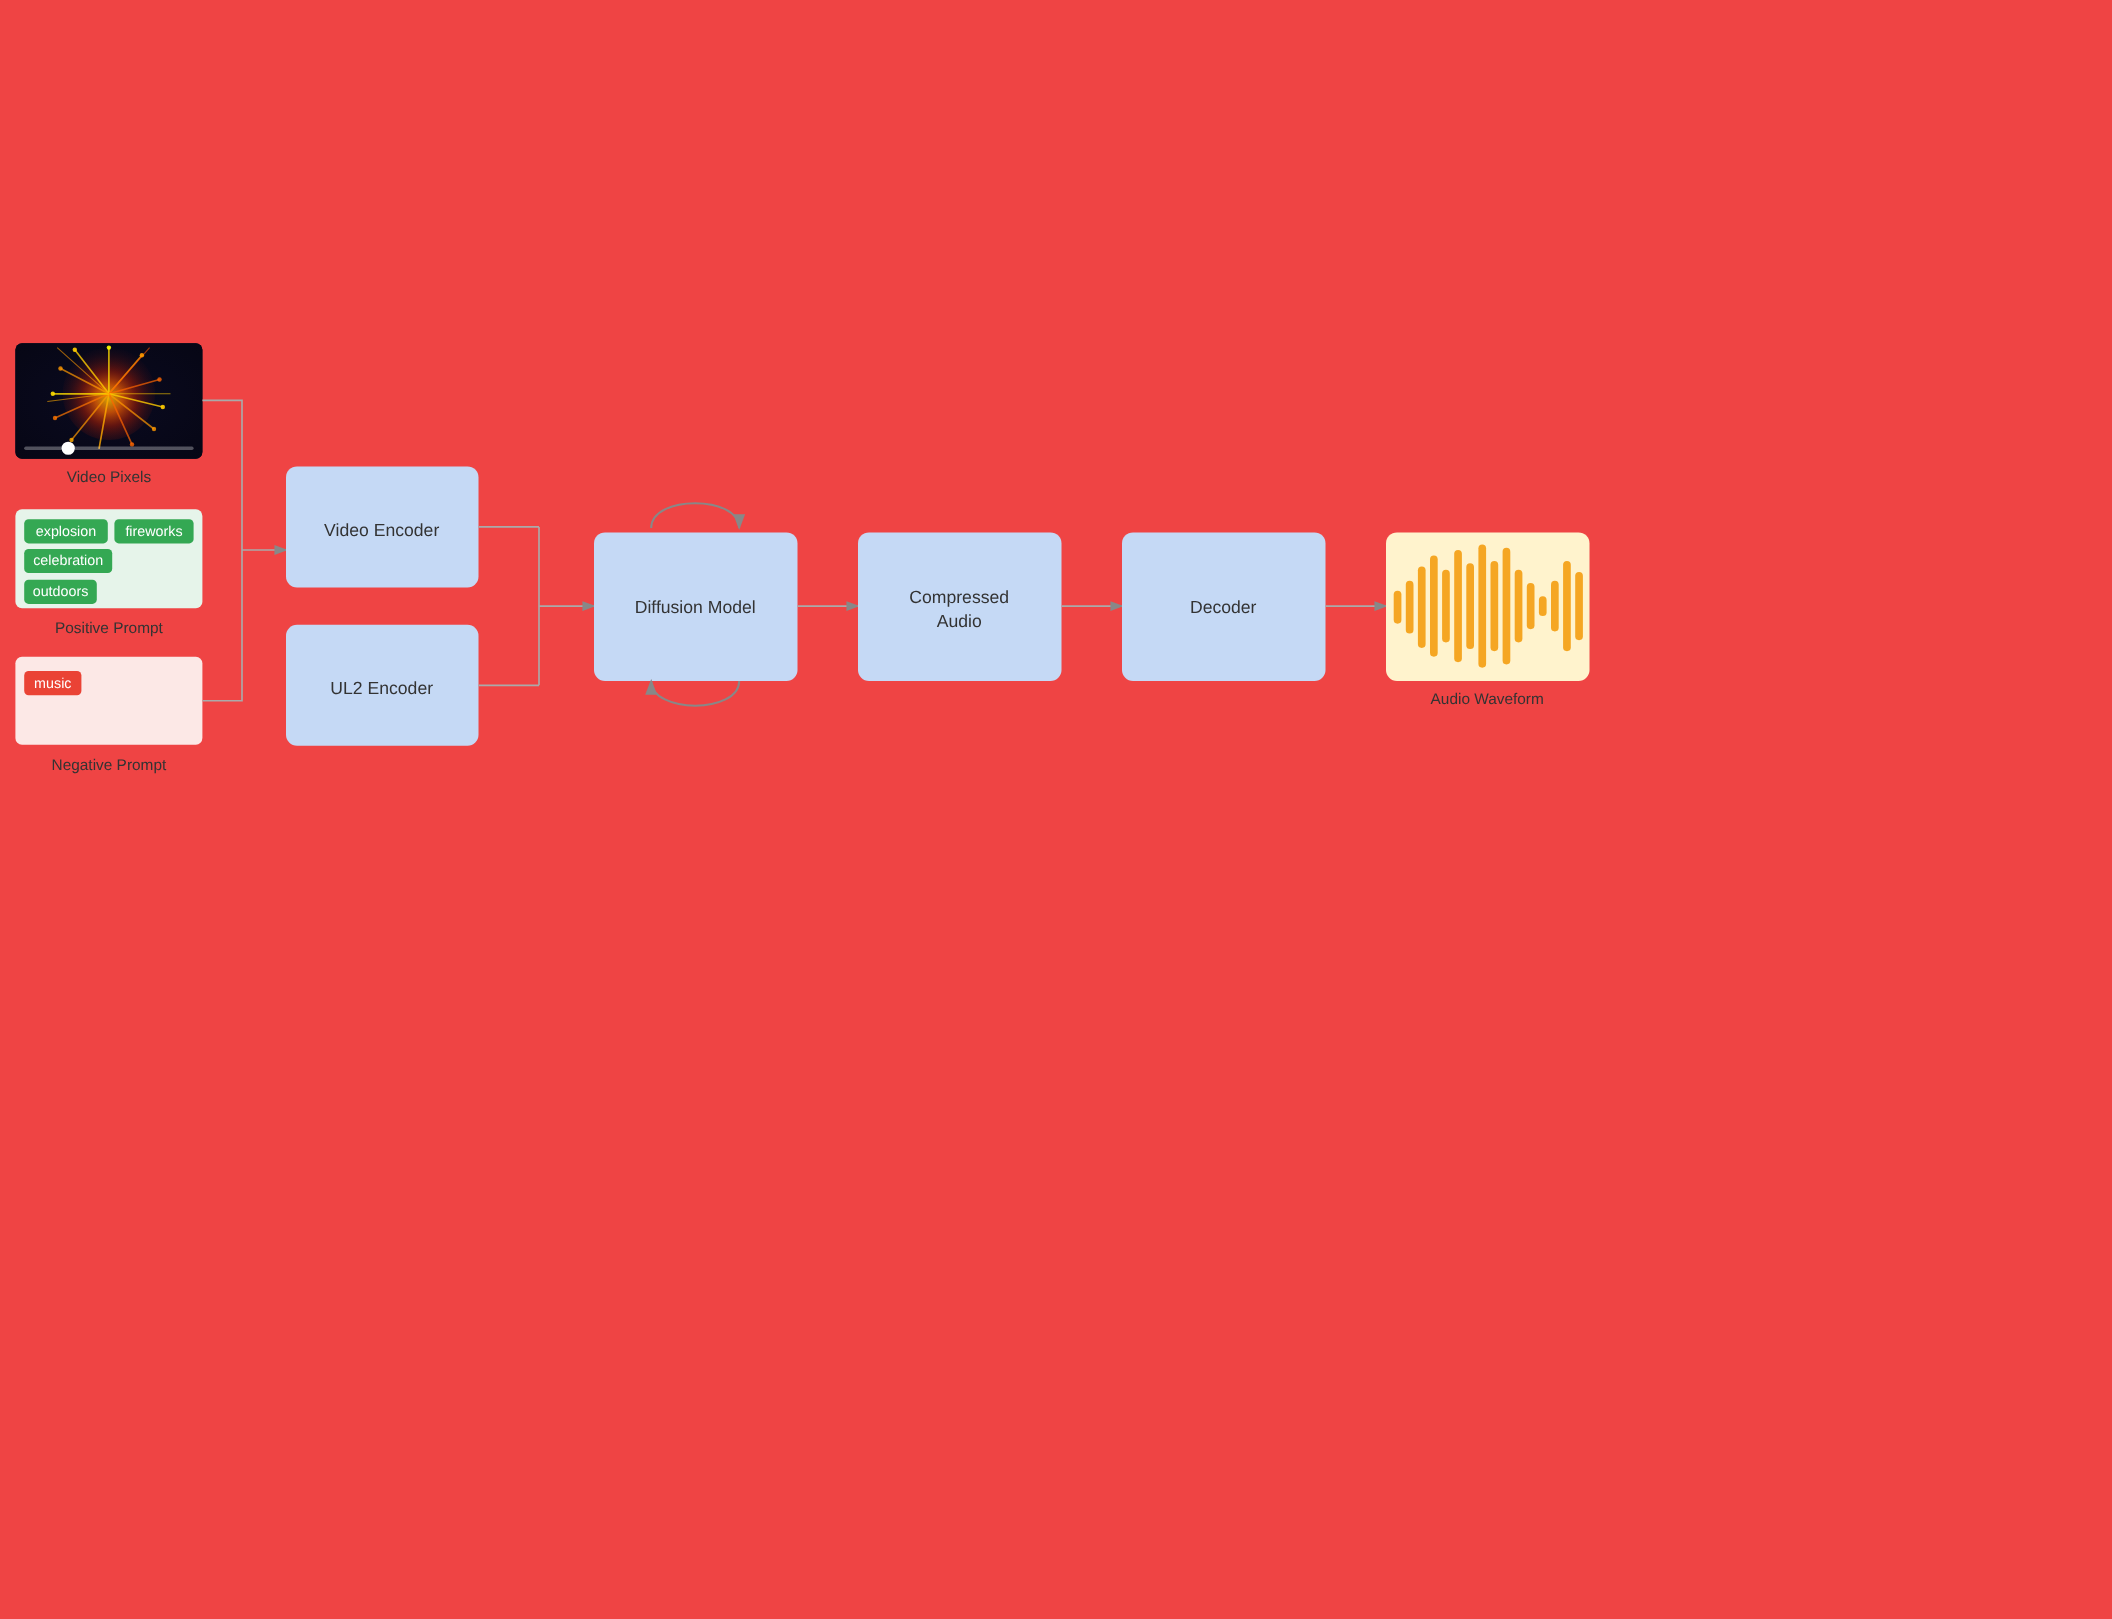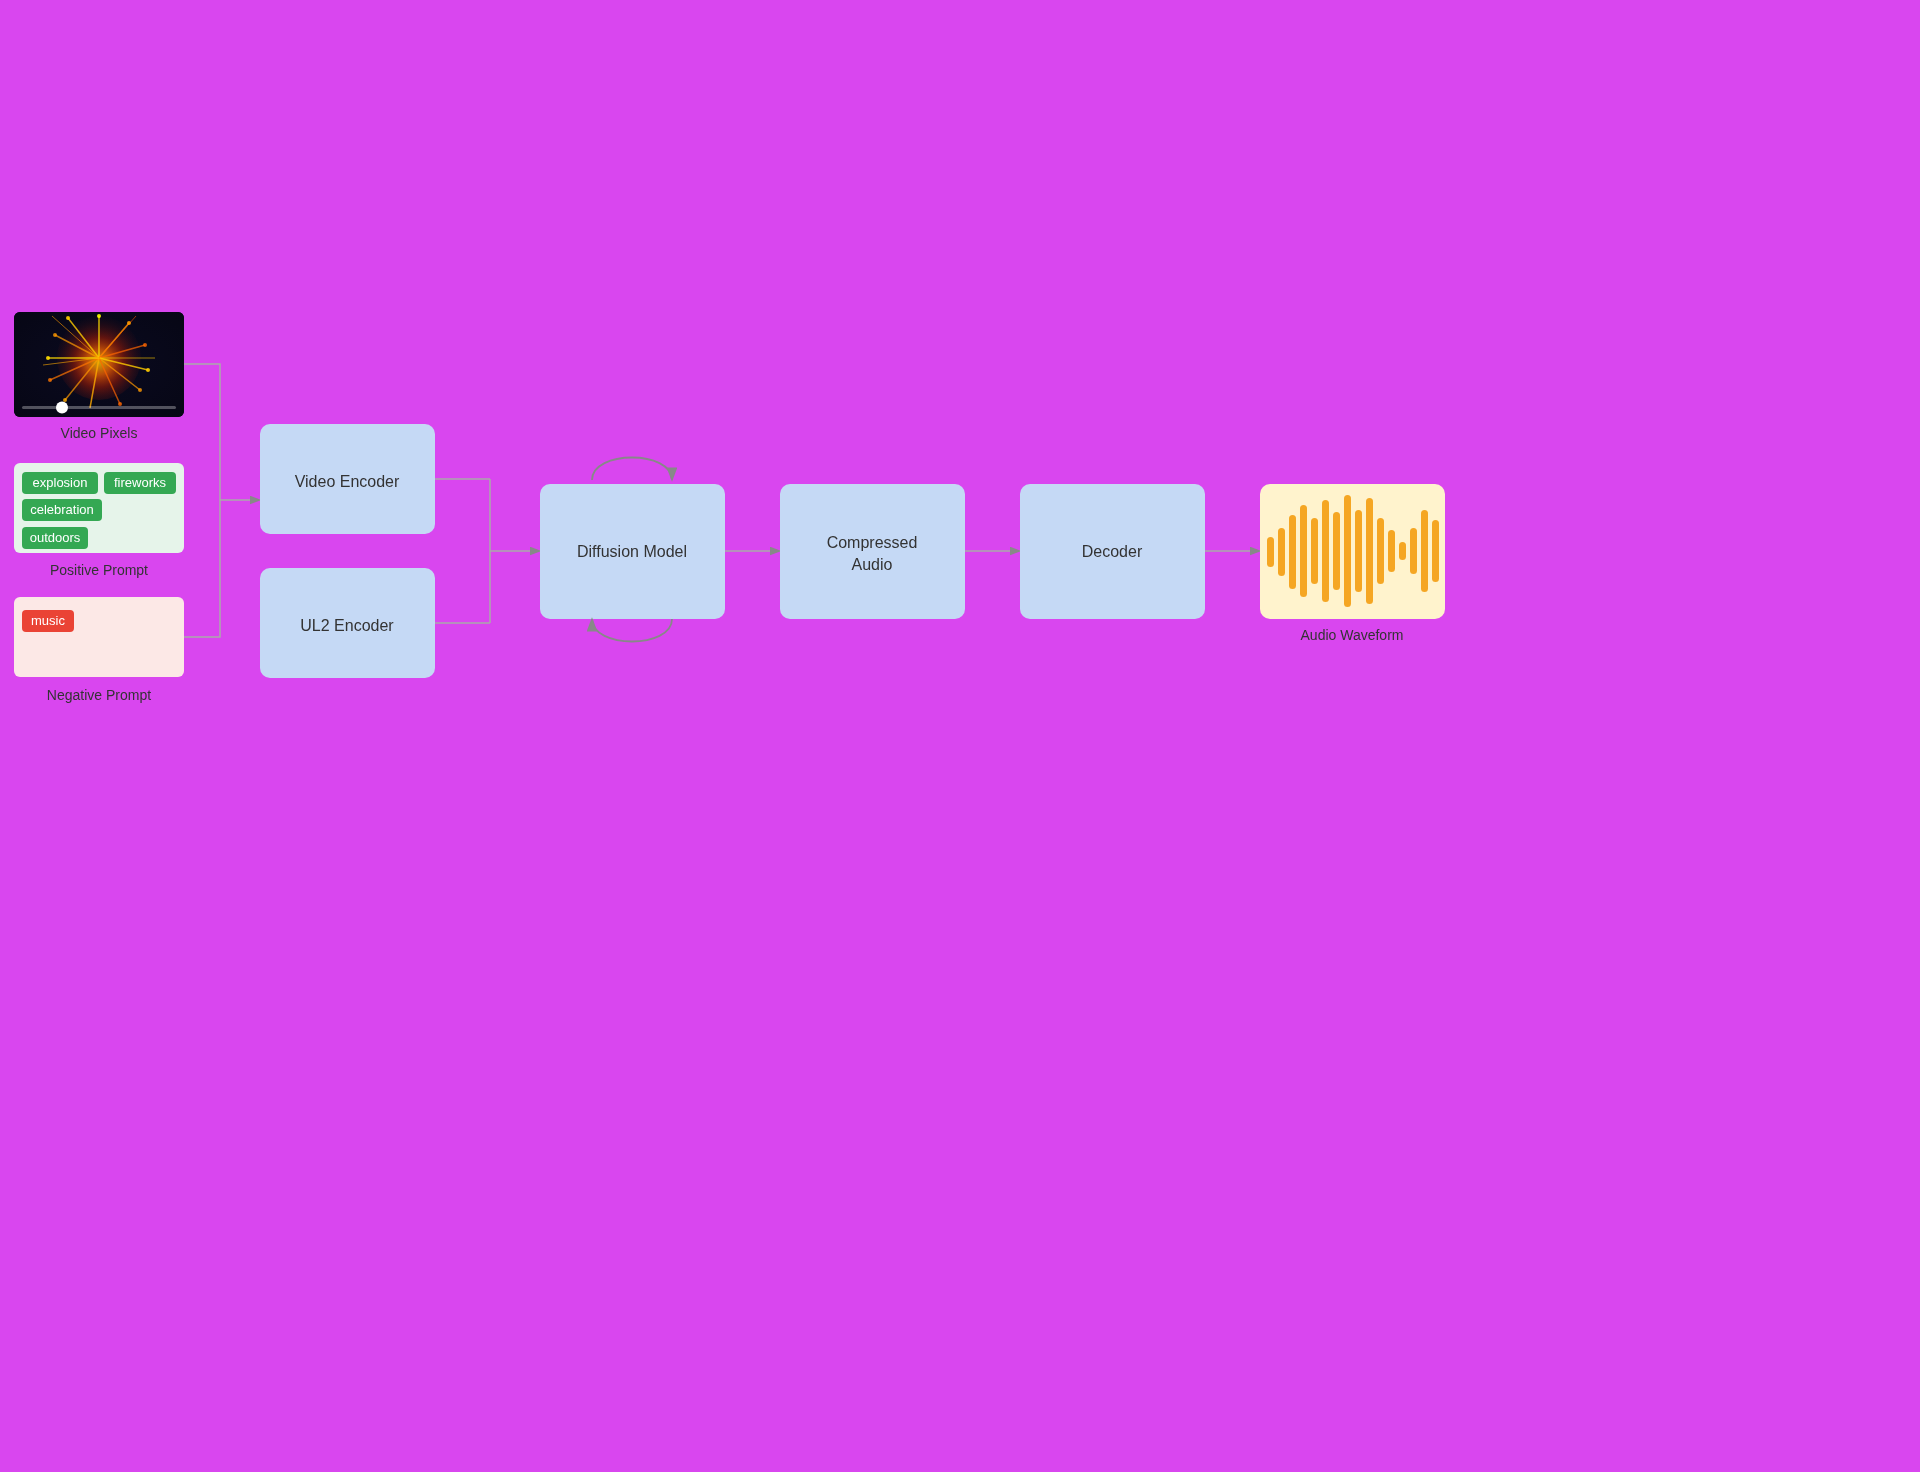--- a/index.html
+++ b/index.html
@@ -16,21 +16,21 @@
     .diagram-svg-container {
       position: absolute;
       top: 0;
       left: 0;
       width: 1920px;
       height: 1472px;
       pointer-events: none;
     }
 
     .page-bg {
-      background: #d946ef;
+      background: #ef4444;
       width: 1920px;
       height: 1472px;
       position: relative;
       overflow: hidden;
     }
   </style>
 </head>
 <body>
 
 <div class="page-bg">

